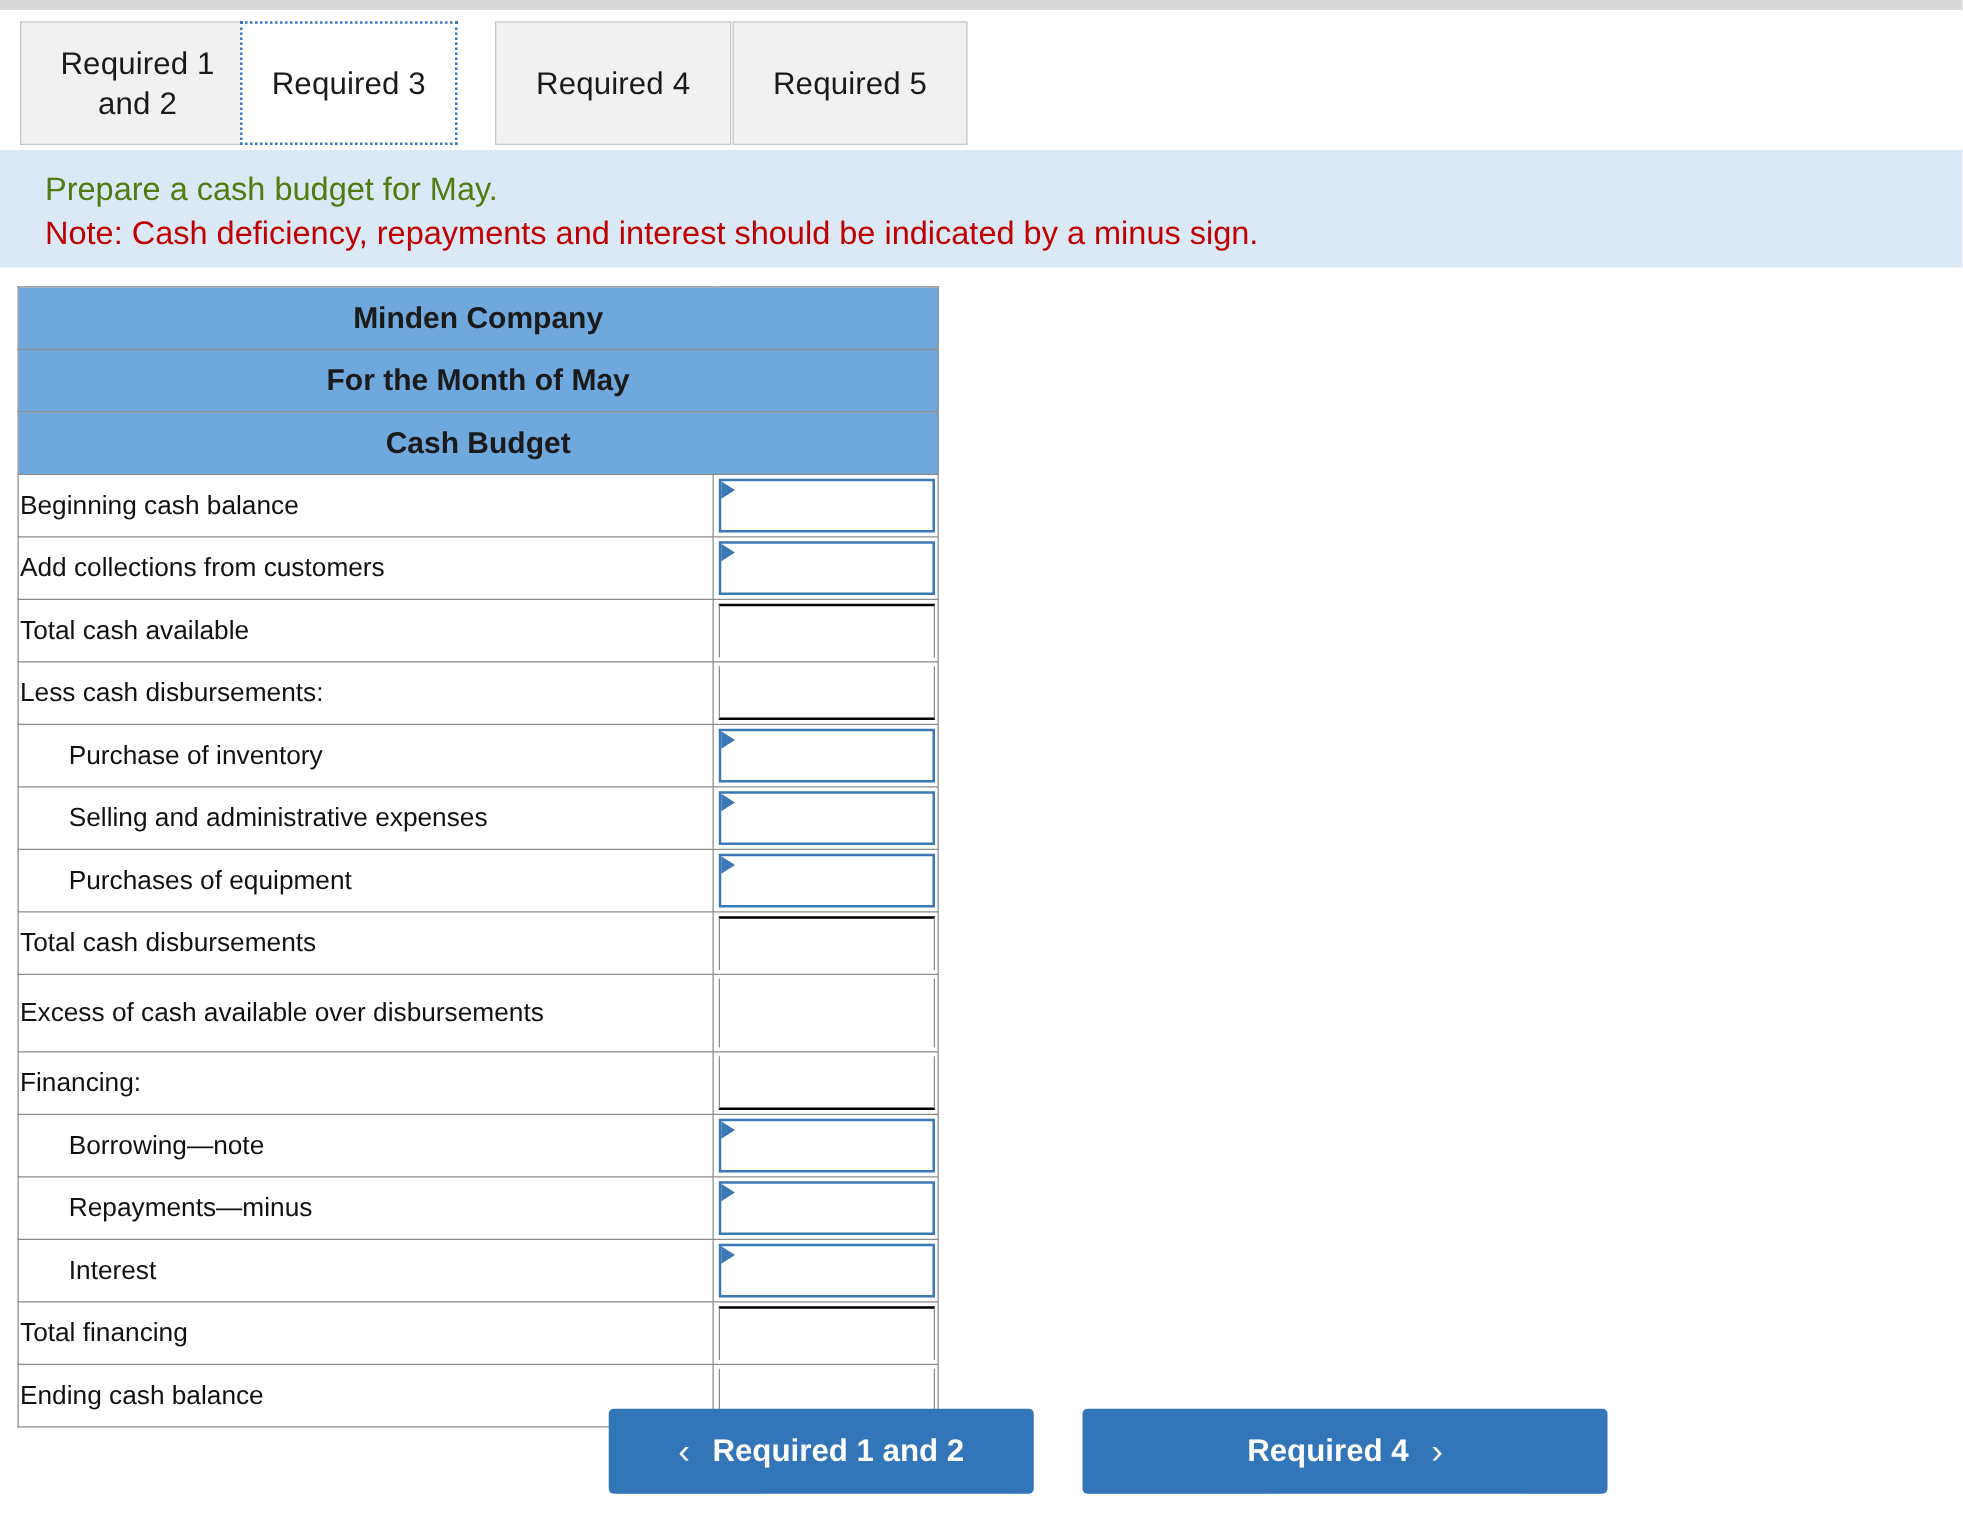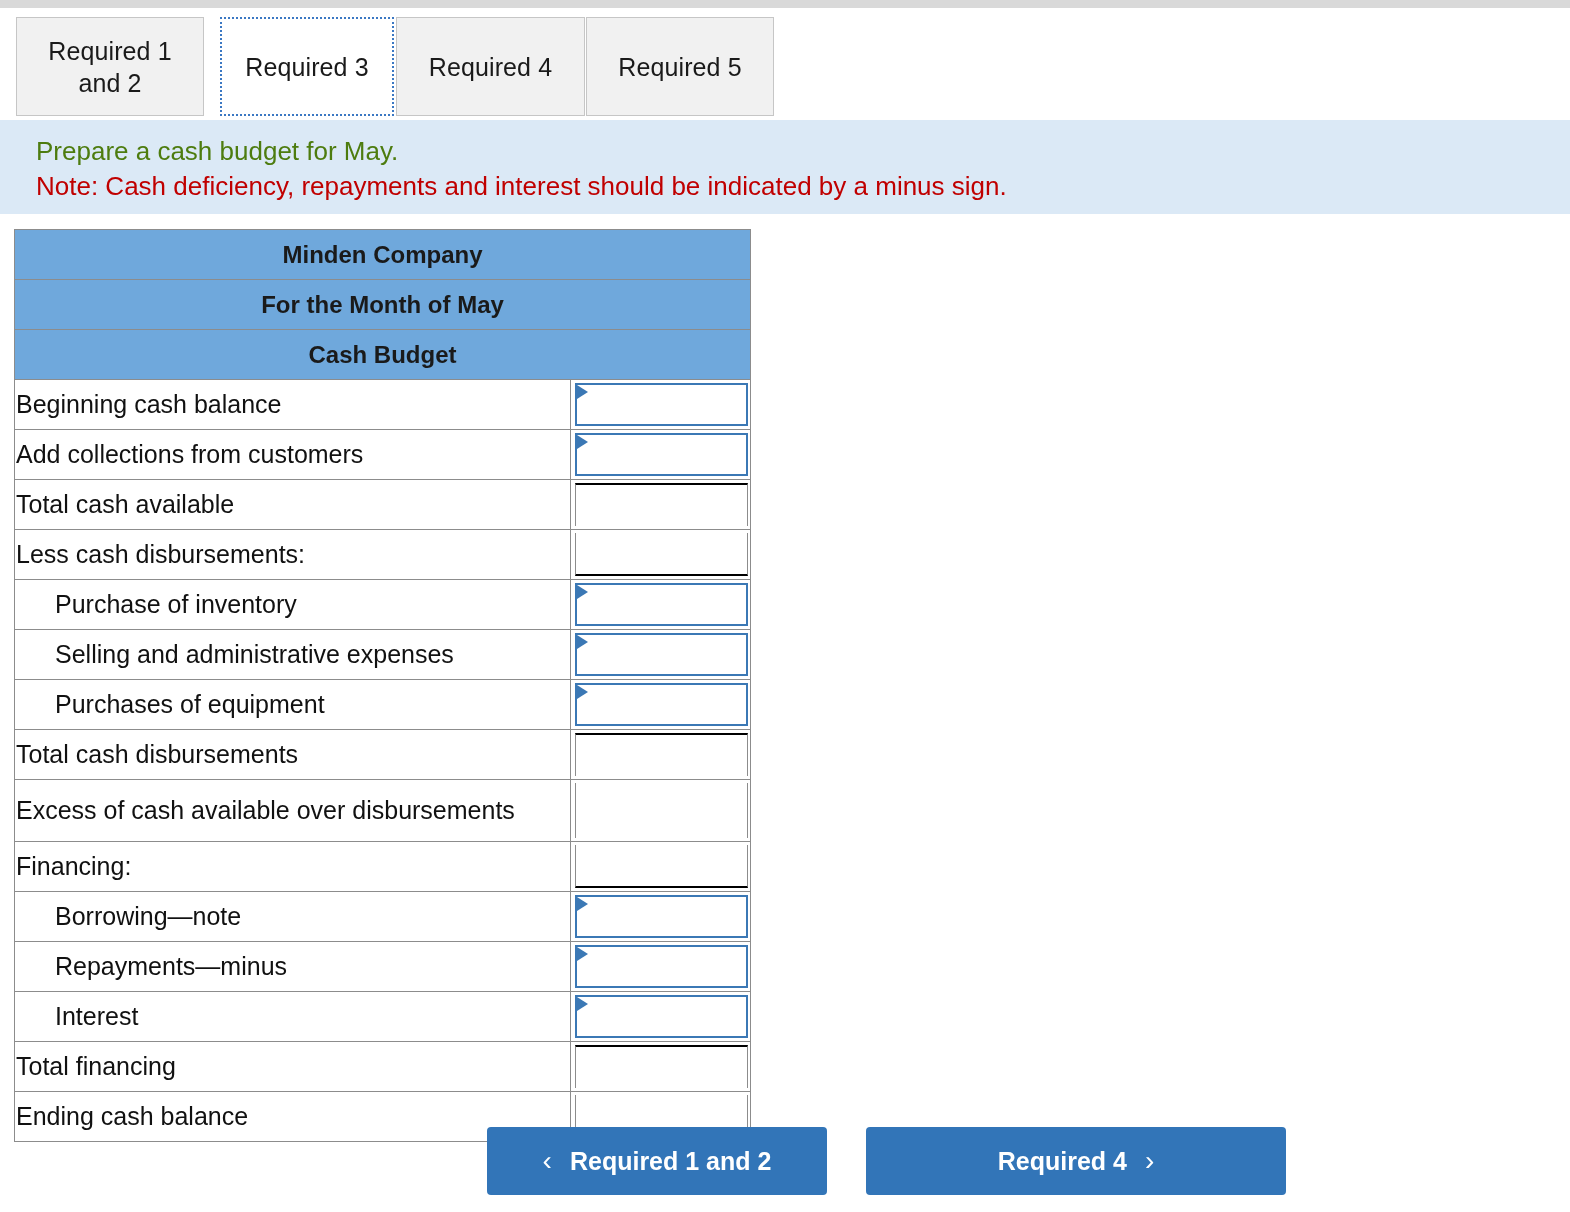--- a/index.html
+++ b/index.html
@@ -46,21 +46,21 @@
     color: #1a1a1a;
     line-height: 1.28;
     letter-spacing: 0.1px;
   }
   .tab.active {
     background: #ffffff;
     border: 2px dotted #3b78c3;
     z-index: 3;
   }
   #tab0 { left: 16px;  width: 188px; }
-  #tab1 { left: 220px; width: 174px; }
+  #tab1 { left: 192px; width: 174px; }
   #tab2 { left: 396px; width: 189px; }
   #tab3 { left: 586px; width: 188px; }
 
   
   .instruction-banner {
     position: absolute;
     left: 0; top: 120px;
     width: 1570px;
     height: 94px;
     background: #dbe9f6;
@@ -101,21 +101,21 @@
   .hdr-cell {
     background: #6fa8dc;
     text-align: center;
     font-weight: bold;
     font-size: 24px;
     color: #1a1a1a;
     height: 47px;
   }
 
   .lbl {
-    font-size: 25px;
+    font-size: 21px;
     color: #111111;
     padding: 0 8px 0 10px;
     height: 47px;
     white-space: nowrap;
   }
   .lbl.indent { padding-left: 40px; }
   .row-tall .lbl { height: 59px; }
 
   
   .vcell { padding: 0 !important; position: relative; height: 47px; }

